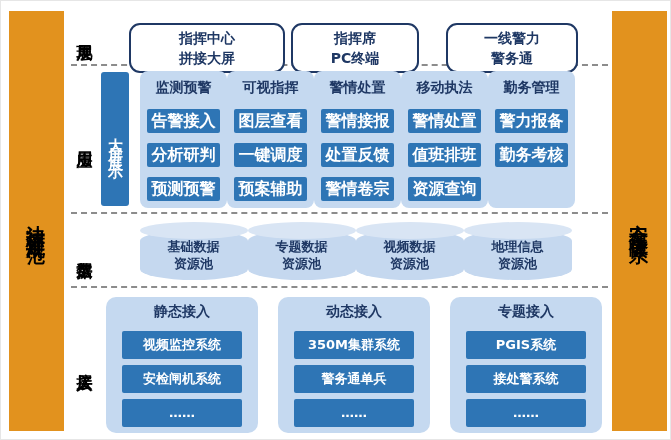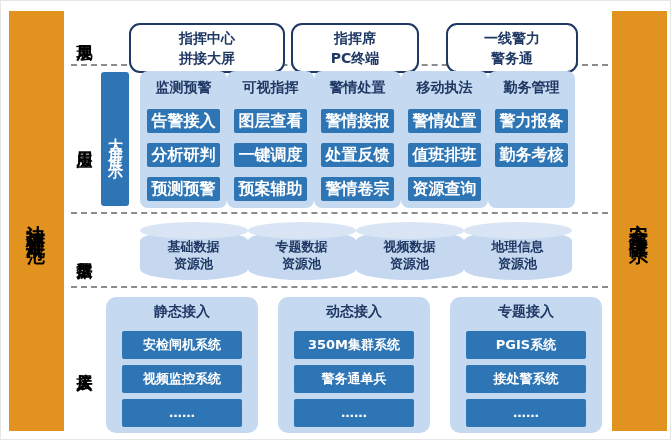--- a/index.html
+++ b/index.html
@@ -205,22 +205,22 @@
       <div class="cyl-body"></div>
       <div class="cyl-top"></div>
       <div class="cyl-text">地理信息
 资源池</div>
     </div>
   </div>
 
   <div class="groups">
     <div class="group">
       <div class="group-header">静态接入</div>
+      <div class="group-item">视频监控系统</div>
       <div class="group-item">安检闸机系统</div>
-      <div class="group-item">视频监控系统</div>
       <div class="group-item">……</div>
     </div>
     <div class="group">
       <div class="group-header">动态接入</div>
       <div class="group-item">350M集群系统</div>
       <div class="group-item">警务通单兵</div>
       <div class="group-item">……</div>
     </div>
     <div class="group">
       <div class="group-header">专题接入</div>

